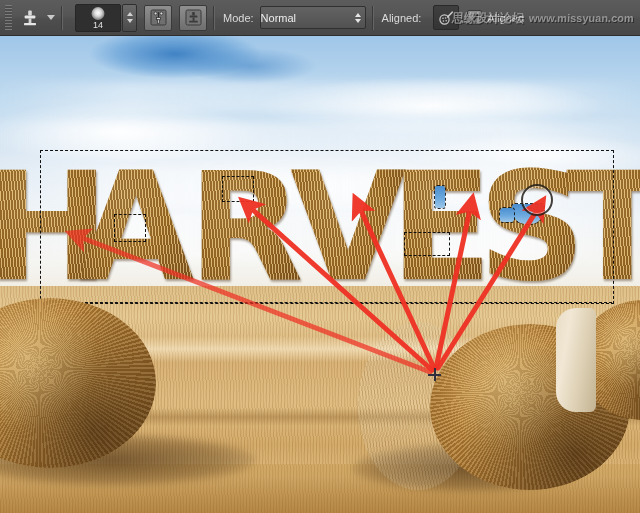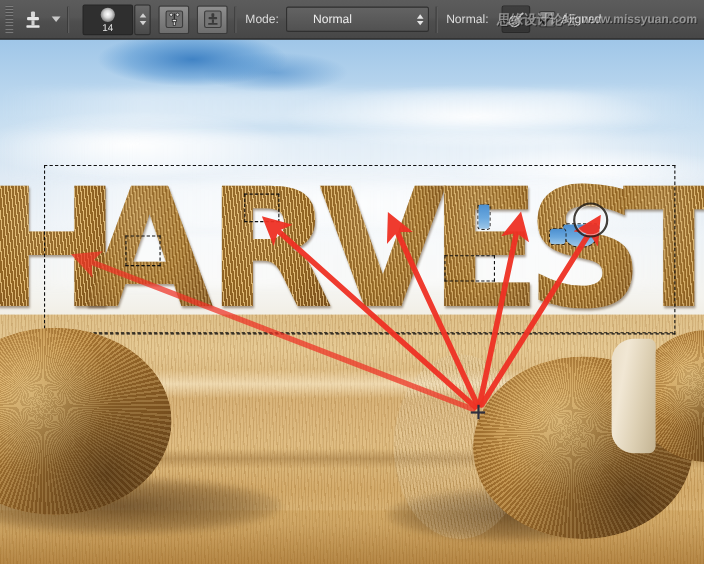--- a/index.html
+++ b/index.html
@@ -61,21 +61,21 @@
     display:flex;align-items:center;justify-content:center;
   }
 
   .lbl{margin:0 6px 0 2px;white-space:nowrap;color:#dcdcdc;flex:0 0 auto;}
 
   .select{
     height:21px;flex:0 0 auto;
     background:linear-gradient(180deg,#636363,#515151);
     border:1px solid #303030;border-radius:2px;
     display:flex;align-items:center;justify-content:space-between;
-    padding:0 4px 0 24px;color:#ededed;font-size:11px;
+    padding:0 4px 0 0;color:#ededed;font-size:11px;
   }
   #mode-select{width:100px;}
   .select .dblarrow{display:flex;flex-direction:column;gap:2px;margin-left:6px;}
   .select .dblarrow i{display:block;width:0;height:0;border-left:3.5px solid transparent;border-right:3.5px solid transparent;}
   .select .dblarrow i.up{border-bottom:4px solid #e6e6e6;}
   .select .dblarrow i.dn{border-top:4px solid #e6e6e6;}
 
   .numfield{
     height:21px;flex:0 0 auto;display:flex;align-items:center;
   }
@@ -304,21 +304,21 @@
     <div class="select" id="mode-select">
       <span>Normal</span>
       <span class="dblarrow">
         <i class="up"></i>
           <i class="dn"></i>
       </span>
     </div>
 
     <div class="divider"></div>
 
-    <span class="lbl">Normal:</span>
+    <span class="lbl">Aligned:</span>
 
     <div class="pressure-btn">
       <svg width="16" height="16" viewBox="0 0 16 16">
         <circle cx="6.5" cy="9.5" r="4.6" fill="none" stroke="#cccccc" stroke-width="1.2"></circle>
         <circle cx="5.0" cy="8.2" r=".8" fill="#cccccc"></circle>
         <circle cx="7.6" cy="8.0" r=".8" fill="#cccccc"></circle>
         <circle cx="5.4" cy="11.0" r=".8" fill="#cccccc"></circle>
         <circle cx="8.2" cy="10.8" r=".8" fill="#cccccc"></circle>
         <path d="M9.6 7.0 L14.2 2.2" stroke="#cccccc" stroke-width="1.6" stroke-linecap="round"></path>
       </svg>

